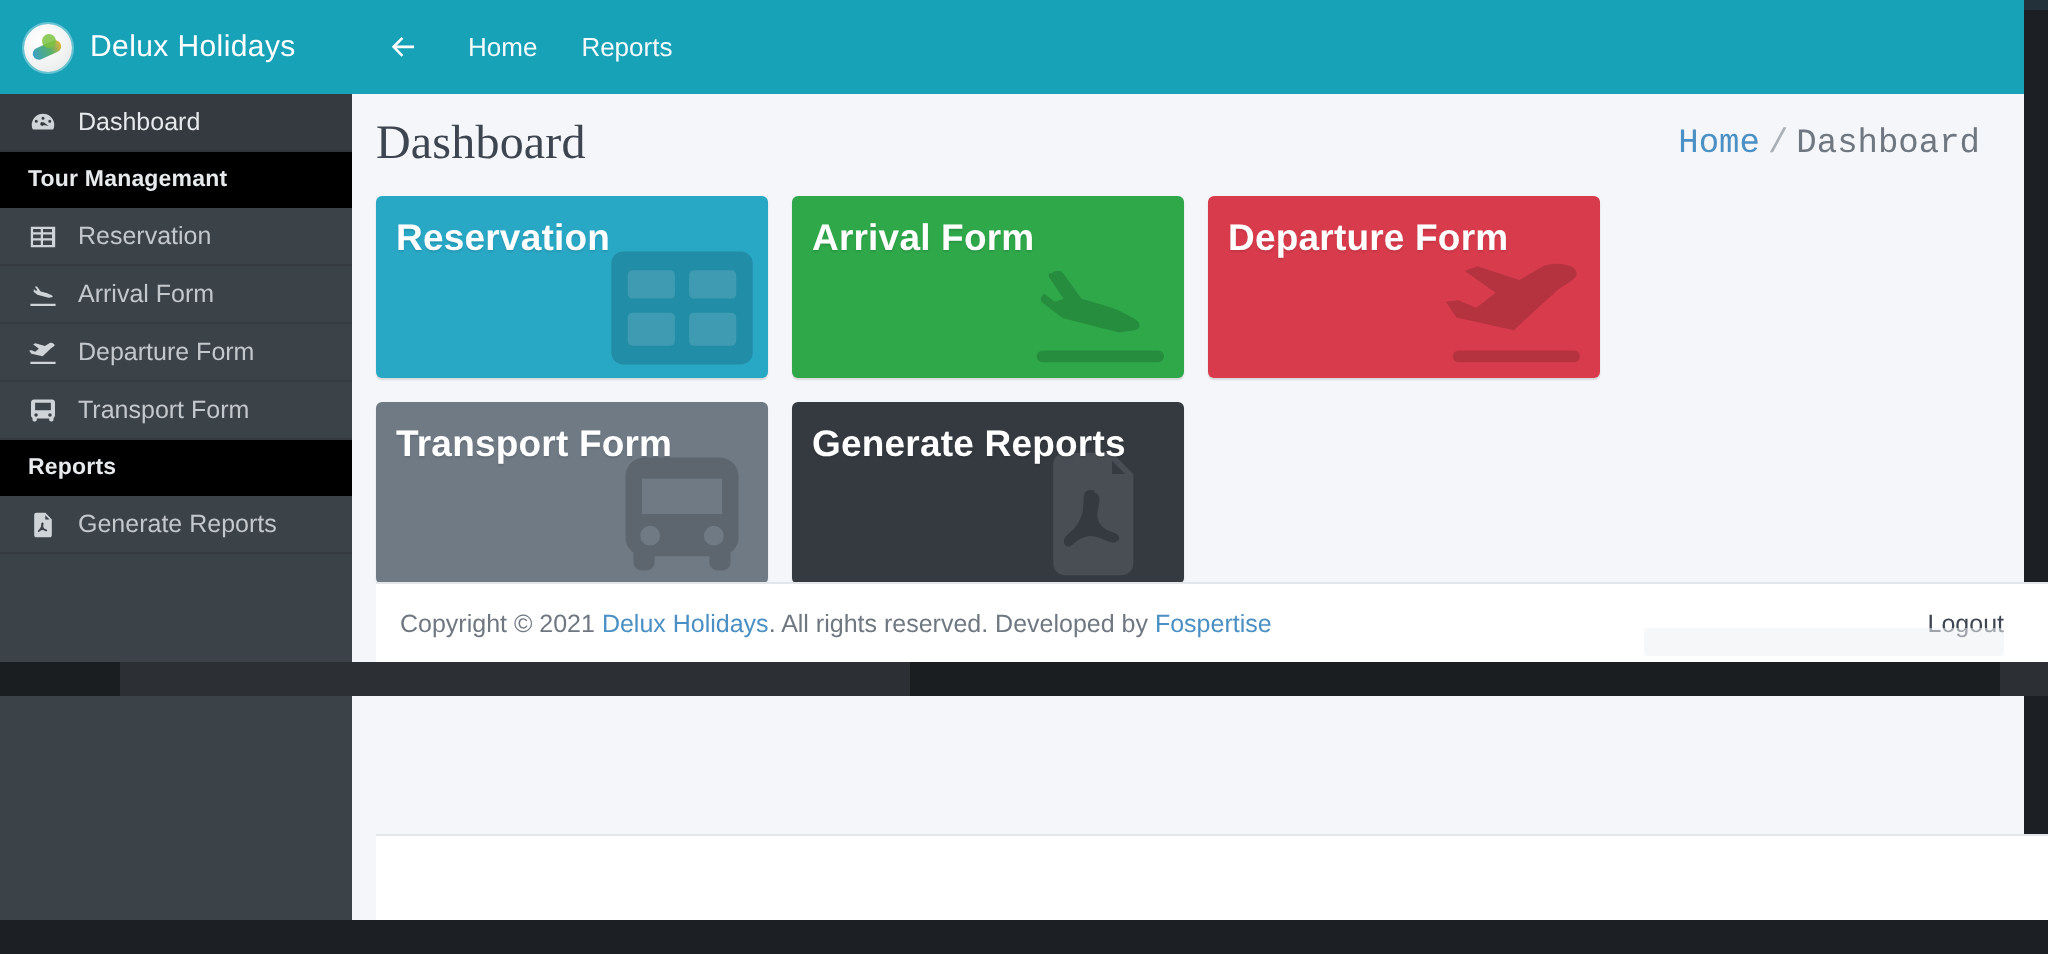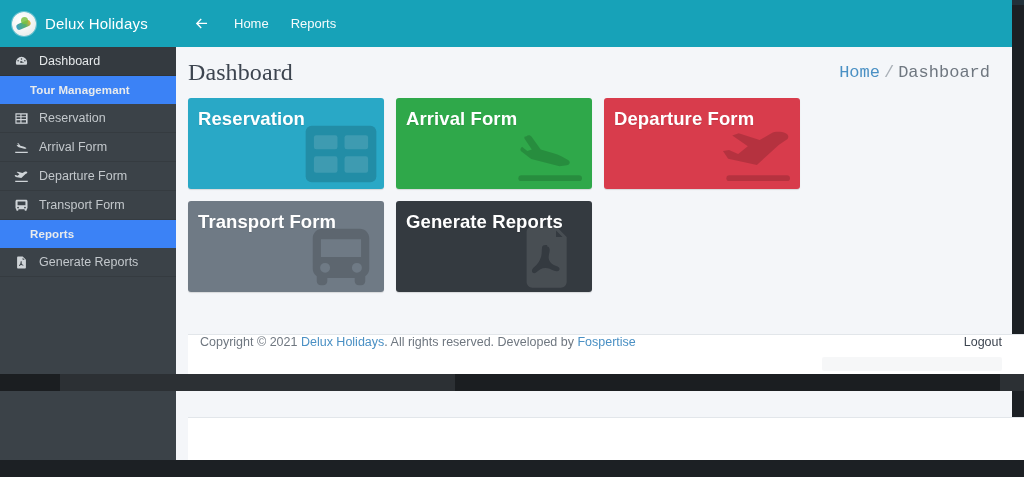--- a/index.html
+++ b/index.html
@@ -2,21 +2,21 @@
 <html><head>
 <meta charset="utf-8">
 <style>
   * { box-sizing: border-box; margin: 0; padding: 0; }
   html, body {
     width: 1024px; height: 477px;
     font-family: "Liberation Sans", sans-serif;
     overflow: hidden;
     background: #1c2024;
   }
-  .viewport { position: relative; width: 1024px; height: 391px; }
+  .viewport { position: relative; width: 1024px; height: 348px; }
 
   
   .top-strip {
     position: absolute; top: 0; left: 0; width: 1024px; height: 5px;
     background: #22313a;
   }
   .top-strip .left-chunk {
     position: absolute; left: 0; top: 0; width: 188px; height: 5px;
     background: #2b3237;
   }
@@ -62,21 +62,21 @@
   .nav-icon {
     width: 15px; height: 15px; flex: 0 0 15px;
     display: flex; align-items: center; justify-content: center;
     color: #cfd4d8;
   }
   .nav-icon svg { display: block; }
   .nav-label { white-space: nowrap; }
 
   .nav-header {
     height: 28px; display: flex; align-items: center;
-    padding-left: 30px; background: #3b82f6;
+    padding-left: 14px; background: #000000;
     color: #e8ebed; font-size: 11.5px; font-weight: bold;
     letter-spacing: .1px;
   }
 
   .sidebar-foot {
     position: absolute; left: 0; bottom: 0; width: 188px; height: 17px;
     background: #3b4248;
   }
 
   
@@ -138,21 +138,21 @@
   .card.c-arrival     { background: #2fa84a; }
   .card.c-departure   { background: #d83c4c; }
   .card.c-transport   { background: #6f7a85; }
   .card.c-reports     { background: #343a40; }
   .card.c-reports .card-icon { color: rgba(255,255,255,.10); }
 
   
   .footer {
     position: absolute; left: 188px; bottom: 17px; width: 836px; height: 40px;
     background: #ffffff; border-top: 1px solid #e2e6ea;
-    display: flex; justify-content: space-between;
+    display: flex; align-items: center; justify-content: space-between;
     padding: 0 22px 0 12px;
     font-size: 12.5px; color: #6f7780;
   }
   .footer a, .footer .flink { color: #4a90c4; }
   .footer-logout { color: #3d4550; font-weight: normal; }
   .main-white-bottom {
     position: absolute; left: 188px; top: 417px; width: 836px; height: 43px;
     background: #ffffff; border-top: 1px solid #e2e6ea;
   }
 

